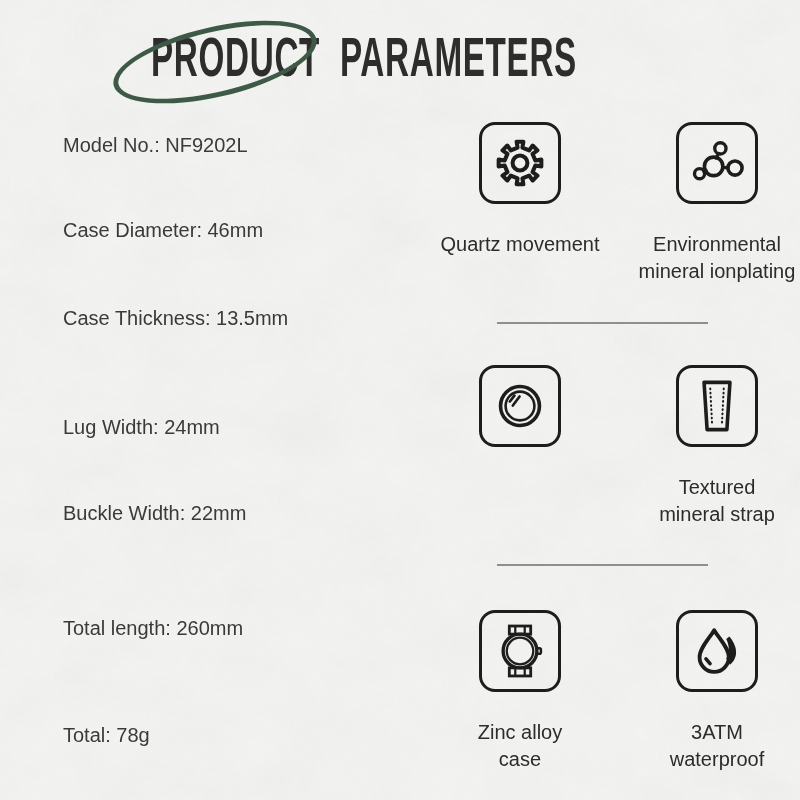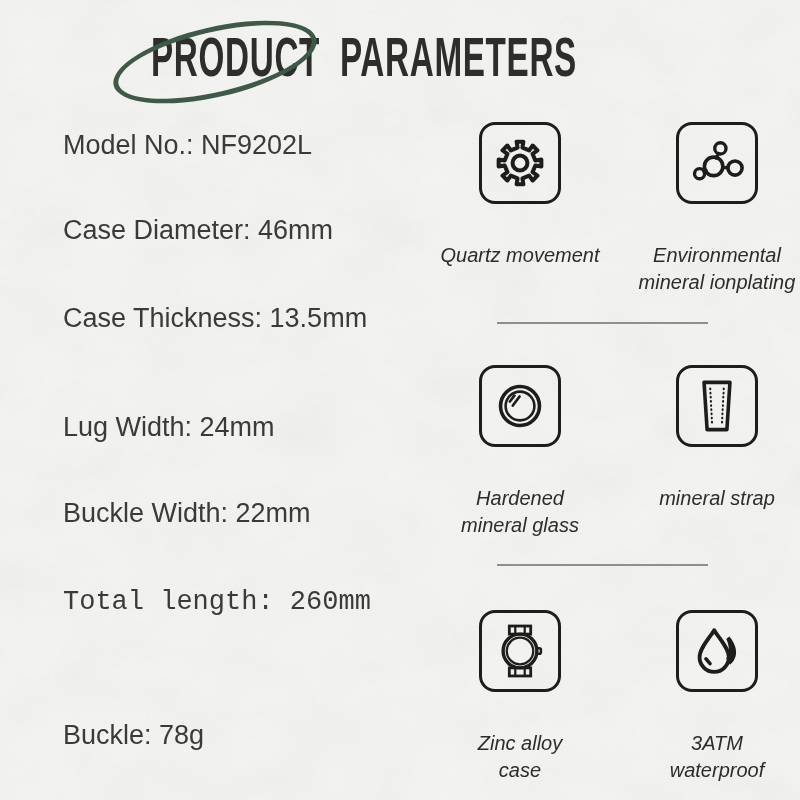--- a/index.html
+++ b/index.html
@@ -21,39 +21,39 @@
   #word-parameters{left:340px;top:30px;}
   .title-ellipse{
     position:absolute;left:111px;top:27px;width:198px;height:60px;
     border:5px solid #3e5a47;border-radius:50%;
     transform:rotate(-13deg);z-index:3;background:transparent;
   }
 
   
   .spec{
     position:absolute;left:63px;z-index:2;white-space:nowrap;
-    font-size:27px;line-height:34px;color:#3a3a3a;
+    font-size:20px;line-height:34px;color:#3a3a3a;
   }
   #spec-0{top:128px;} #spec-1{top:213px;text-align:center;} #spec-2{top:301px;}
-  #spec-3{top:410px;} #spec-4{top:496px;} #spec-5{top:585px;font-family:Liberation Mono, monospace;} #spec-6{top:718px;}
+  #spec-3{top:410px;} #spec-4{top:496px;} #spec-5{top:611px;} #spec-6{top:718px;}
 
   
   .feature{
     position:absolute;width:170px;z-index:2;
     display:flex;flex-direction:column;align-items:center;
   }
   .col1{left:435px;} .col2{left:632px;}
   .row1{top:122px;} .row2{top:365px;} .row3{top:610px;}
   .icon-box{
     width:76px;height:76px;border:3px solid #1d1d1b;border-radius:16px;
     display:flex;align-items:center;justify-content:center;
   }
   .caption{
-    margin-top:38px;text-align:center;color:#2c2c2c;
-    font-size:20px;line-height:27px;white-space:nowrap;font-style:italic;
+    margin-top:27px;text-align:center;color:#2c2c2c;
+    font-size:20px;line-height:27px;white-space:nowrap;
   }
   .divider{
     position:absolute;left:497px;width:211px;height:2px;
     background:#8f8f8f;z-index:2;
   }
   #divider-1{top:322px;} #divider-2{top:564px;}
   svg{display:block;}
 </style>
 </head>
 <body>
@@ -80,21 +80,21 @@
 <div class="title-ellipse"></div>
 <div class="title-word" id="word-product">PRODUCT</div>
 <div class="title-word" id="word-parameters">PARAMETERS</div>
 
 <div class="spec" id="spec-0">Model No.: NF9202L</div>
 <div class="spec" id="spec-1">Case Diameter: 46mm</div>
 <div class="spec" id="spec-2">Case Thickness: 13.5mm</div>
 <div class="spec" id="spec-3">Lug Width: 24mm</div>
 <div class="spec" id="spec-4">Buckle Width: 22mm</div>
 <div class="spec" id="spec-5">Total length: 260mm</div>
-<div class="spec" id="spec-6">Buckle: 78g</div>
+<div class="spec" id="spec-6">Total: 78g</div>
 
 <div class="feature col1 row1">
   <div class="icon-box">
     <svg width="54" height="54" viewBox="-20 -20 40 40" fill="none" stroke="#1d1d1b" stroke-width="3" stroke-linejoin="round">
       <path d="M15.81 -2.5 L15.81 2.5 L11.36 1.8 L9.3 6.76 L12.94 9.4 L9.4 12.94 L6.76 9.3 L1.8 11.36 L2.5 15.81 L-2.5 15.81 L-1.8 11.36 L-6.76 9.3 L-9.4 12.94 L-12.94 9.4 L-9.3 6.76 L-11.36 1.8 L-15.81 2.5 L-15.81 -2.5 L-11.36 -1.8 L-9.3 -6.76 L-12.94 -9.4 L-9.4 -12.94 L-6.76 -9.3 L-1.8 -11.36 L-2.5 -15.81 L2.5 -15.81 L1.8 -11.36 L6.76 -9.3 L9.4 -12.94 L12.94 -9.4 L9.3 -6.76 L11.36 -1.8 Z"></path>
       <circle cx="0" cy="0" r="5.5"></circle>
     </svg>
   </div>
   <div class="caption">
     <div>Quartz movement</div>
@@ -123,35 +123,32 @@
 
 <div class="feature col1 row2">
   <div class="icon-box">
     <svg width="54" height="54" viewBox="0 0 48 48" fill="none" stroke="#1d1d1b" stroke-linecap="round">
       <circle cx="24" cy="24" r="17.3" stroke-width="3.2"></circle>
       <circle cx="24" cy="24" r="12.8" stroke-width="2.3"></circle>
       <line x1="15" y1="20" x2="19" y2="14.8" stroke-width="2.4"></line>
       <line x1="17.6" y1="23.6" x2="23.6" y2="15.6" stroke-width="2.4"></line>
     </svg>
   </div>
-  <div class="caption">
-    <div>Hardened</div>
-    <div>mineral glass</div>
-  </div>
 </div>
 
 <div class="feature col2 row2">
   <div class="icon-box">
     <svg width="54" height="54" viewBox="0 0 48 48" fill="none" stroke="#1d1d1b">
       <path d="M12.5 3 H35.5 L32.8 45 H15.2 Z" stroke-width="3.2" stroke-linejoin="round"></path>
       <line x1="18" y1="8.5" x2="19.6" y2="39.5" stroke-width="1.8" stroke-linecap="round" stroke-dasharray="0.6 3.1"></line>
       <line x1="30" y1="8.5" x2="28.4" y2="39.5" stroke-width="1.8" stroke-linecap="round" stroke-dasharray="0.6 3.1"></line>
     </svg>
   </div>
   <div class="caption">
+    <div>Textured</div>
     <div>mineral strap</div>
   </div>
 </div>
 
 <div class="divider" id="divider-2"></div>
 
 <div class="feature col1 row3">
   <div class="icon-box">
     <svg width="54" height="54" viewBox="0 0 48 48" fill="none" stroke="#1d1d1b">
       <rect x="14.5" y="1.8" width="19" height="7.2" stroke-width="2.5"></rect>

